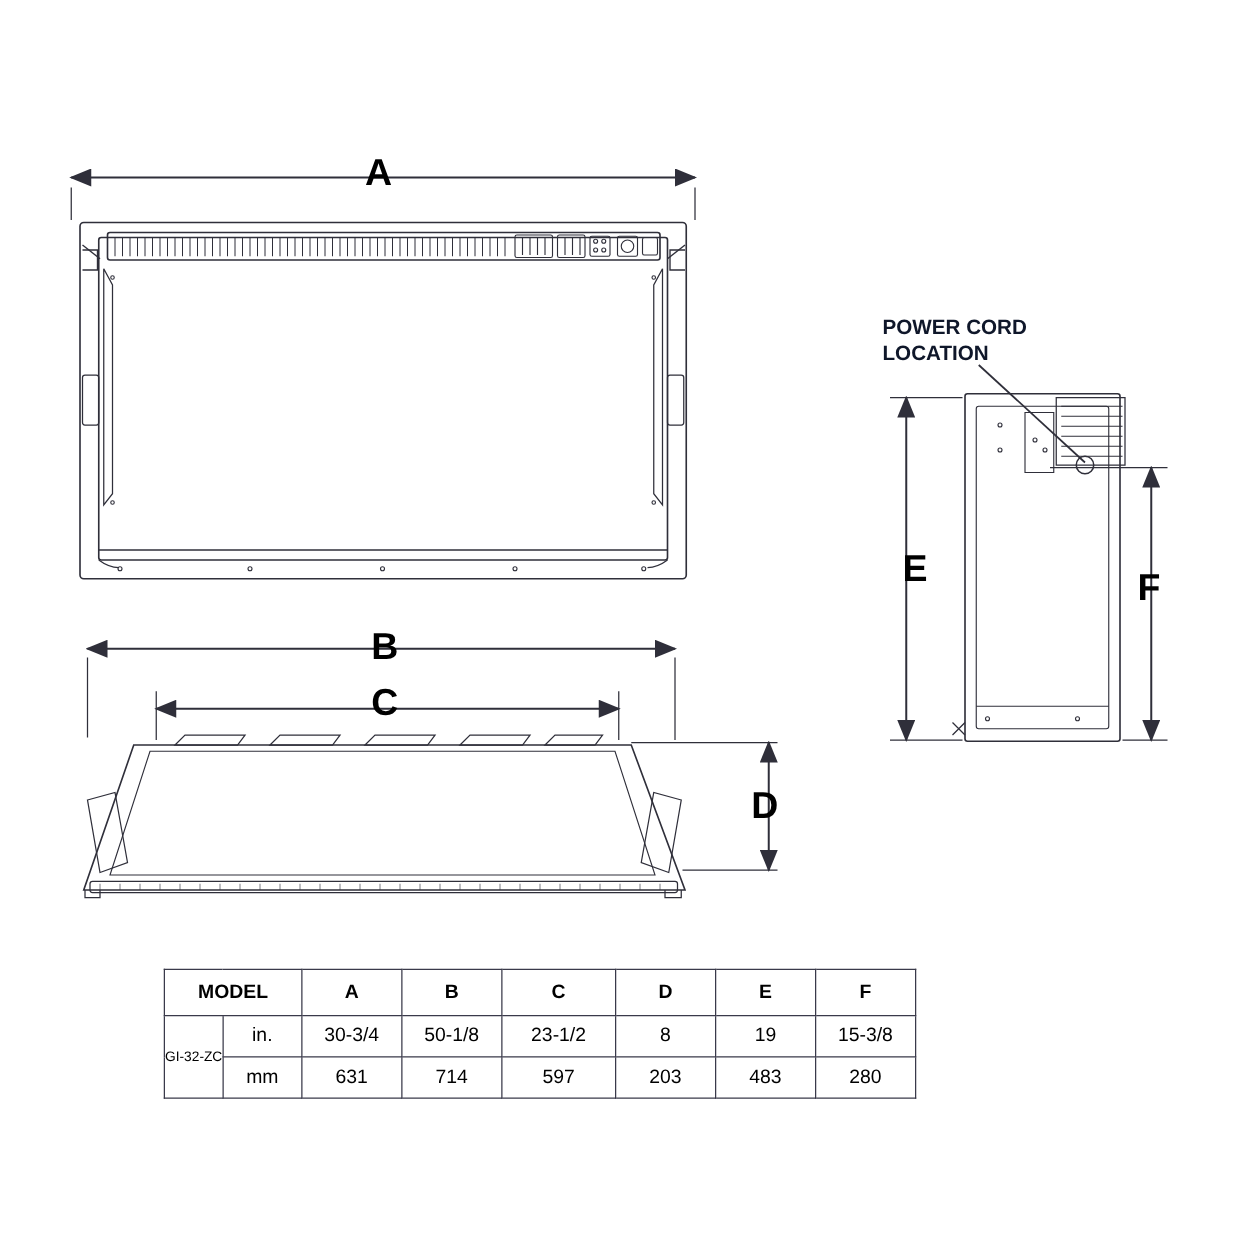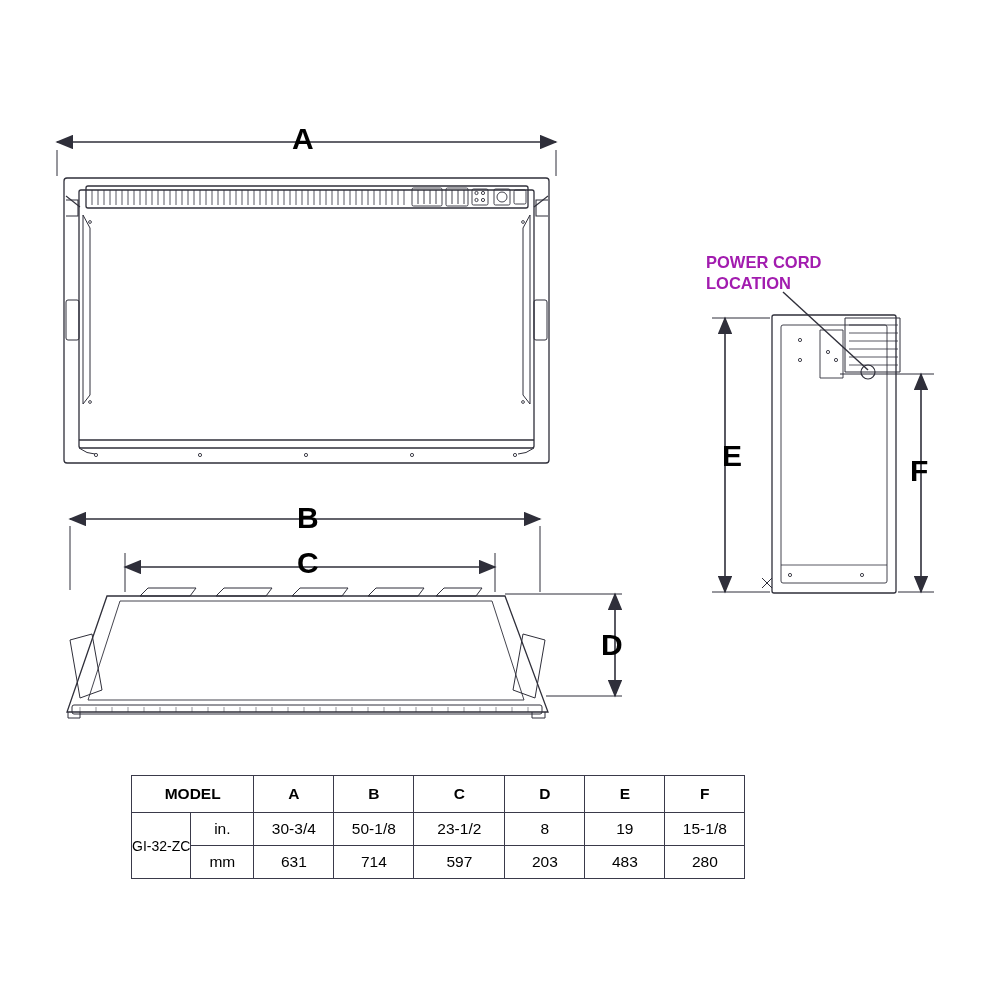--- a/index.html
+++ b/index.html
@@ -28,21 +28,21 @@
     font-size: 30px;
     letter-spacing: 0.5px;
     color: #000;
     line-height: 1;
   }
   .cord-label {
     position: absolute;
     font-weight: bold;
     font-size: 16.5px;
     line-height: 1.25;
-    color: #a21caf;
+    color: #0f172a;
     text-align: left;
     white-space: pre-line;
   }
   
   #spec-table {
     position: absolute;
     left: 131px;
     top: 775px;
     border-collapse: collapse;
     font-size: 15.5px;
@@ -57,21 +57,21 @@
     height: 32px;
   }
   #spec-table th {
     font-weight: bold;
     height: 36px;
   }
   .col-model { width: 108px; }
   .col-unit  { width: 62px; }
   .col-dim   { width: 79px; }
   .col-dim-wide { width: 90px; }
-  .model-cell { font-size: 14px; }
+  .model-cell { font-size: 11px; }
   svg { display: block; }
 </style>
 </head>
 <body>
 
 <div id="stage">
 
   <svg width="1000" height="1000" viewBox="0 0 1000 1000">
     <defs>
       <marker id="arrL" markerWidth="12" markerHeight="9" refX="1" refY="4.5" orient="auto">
@@ -355,21 +355,21 @@
     </thead>
     <tbody>
       <tr>
         <td class="model-cell" rowspan="2">GI-32-ZC</td>
         <td class="col-unit">in.</td>
         <td>30-3/4</td>
         <td>50-1/8</td>
         <td>23-1/2</td>
         <td>8</td>
         <td>19</td>
-        <td>15-1/8</td>
+        <td>15-3/8</td>
       </tr>
       <tr>
         <td class="col-unit">mm</td>
         <td>631</td>
         <td>714</td>
         <td>597</td>
         <td>203</td>
         <td>483</td>
         <td>280</td>
       </tr>

